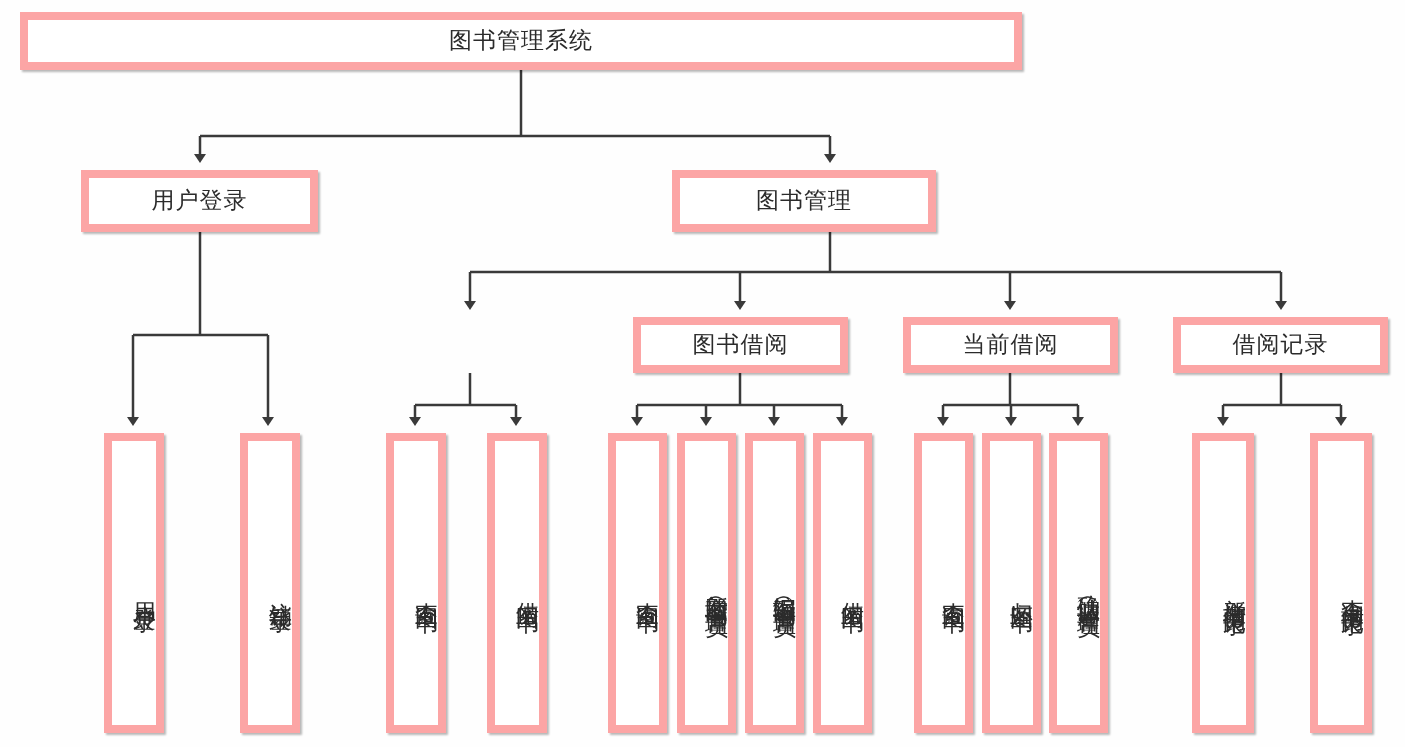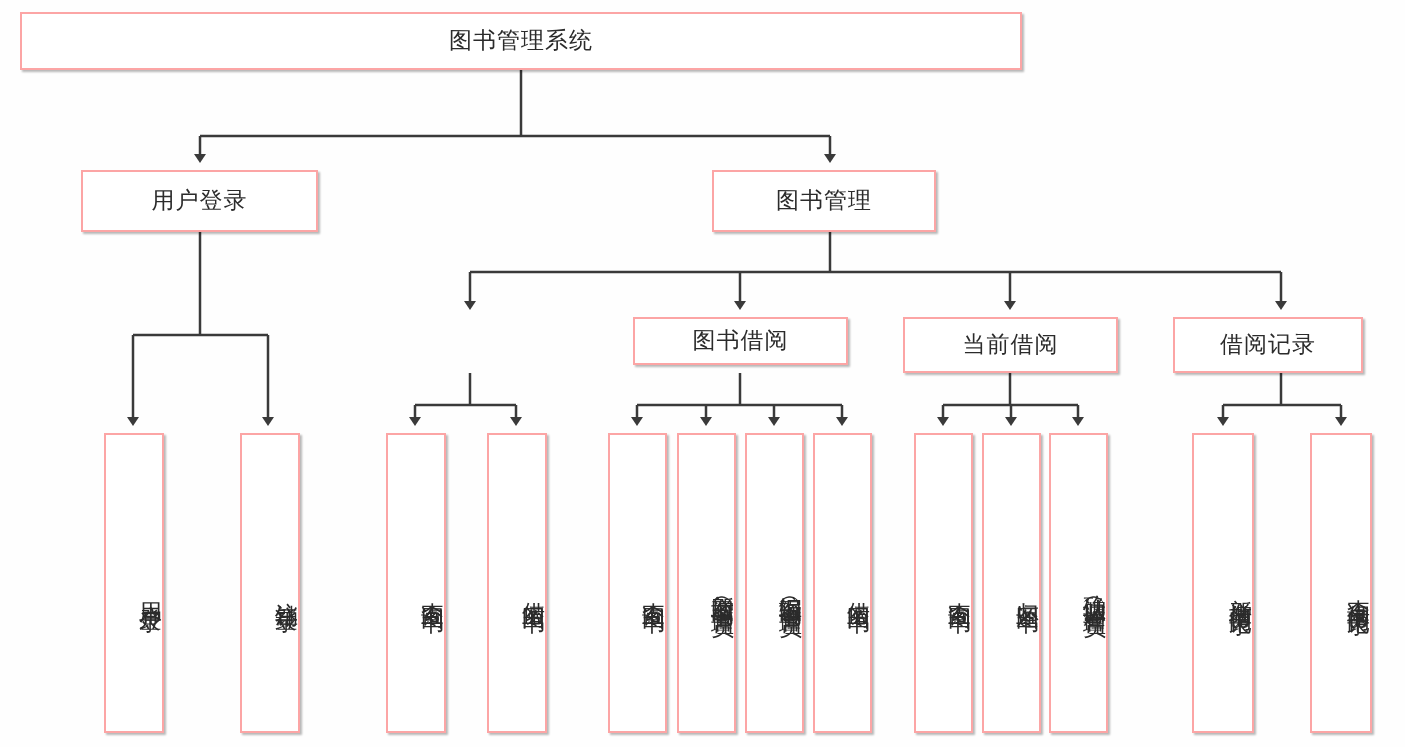--- a/index.html
+++ b/index.html
@@ -21,21 +21,21 @@
     position: absolute;
     left: 0;
     top: 0;
     width: 1405px;
     height: 747px;
     pointer-events: none;
   }
   .node {
     position: absolute;
     box-sizing: border-box;
-    border: 2px solid #fca5a5;
+    border: 8px solid #fca5a5;
     background: #ffffff;
     box-shadow: 2px 2px 2px rgba(0,0,0,0.28);
     display: flex;
     align-items: center;
     justify-content: center;
     color: #2b2b2b;
   }
   .node.horiz {
     font-size: 23px;
     letter-spacing: 1px;
@@ -121,31 +121,31 @@
     </g>
   </svg>
 
   <div class="node horiz" style="left:20px; top:12px; width:1002px; height:58px;">
     <span>图书管理系统</span>
   </div>
 
   <div class="node horiz" style="left:81px; top:170px; width:237px; height:62px;">
     <span>用户登录</span>
   </div>
-  <div class="node horiz" style="left:712px; top:170px; width:224px; height:62px;">
+  <div class="node horiz" style="left:672px; top:170px; width:264px; height:62px;">
     <span>图书管理</span>
   </div>
 
-  <div class="node horiz" style="left:633px; top:317px; width:215px; height:48px;">
+  <div class="node horiz" style="left:633px; top:317px; width:215px; height:56px;">
     <span>图书借阅</span>
   </div>
   <div class="node horiz" style="left:903px; top:317px; width:215px; height:56px;">
     <span>当前借阅</span>
   </div>
-  <div class="node horiz" style="left:1173px; top:317px; width:190px; height:56px;">
+  <div class="node horiz" style="left:1173px; top:317px; width:215px; height:56px;">
     <span>借阅记录</span>
   </div>
 
   <div class="node vert" style="left:104px; top:433px; width:60px; height:300px;">
     <span class="vtxt">用户登录</span>
   </div>
   <div class="node vert" style="left:240px; top:433px; width:60px; height:300px;">
     <span class="vtxt">注销登录</span>
   </div>
 

